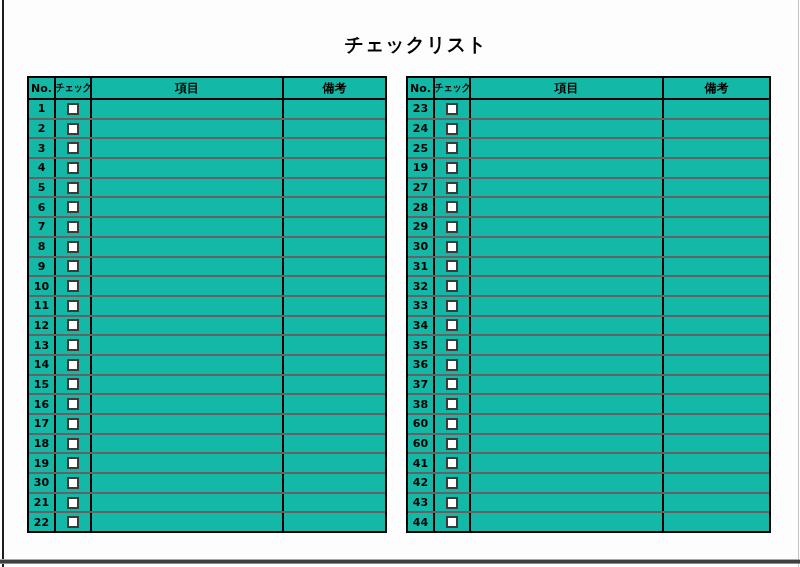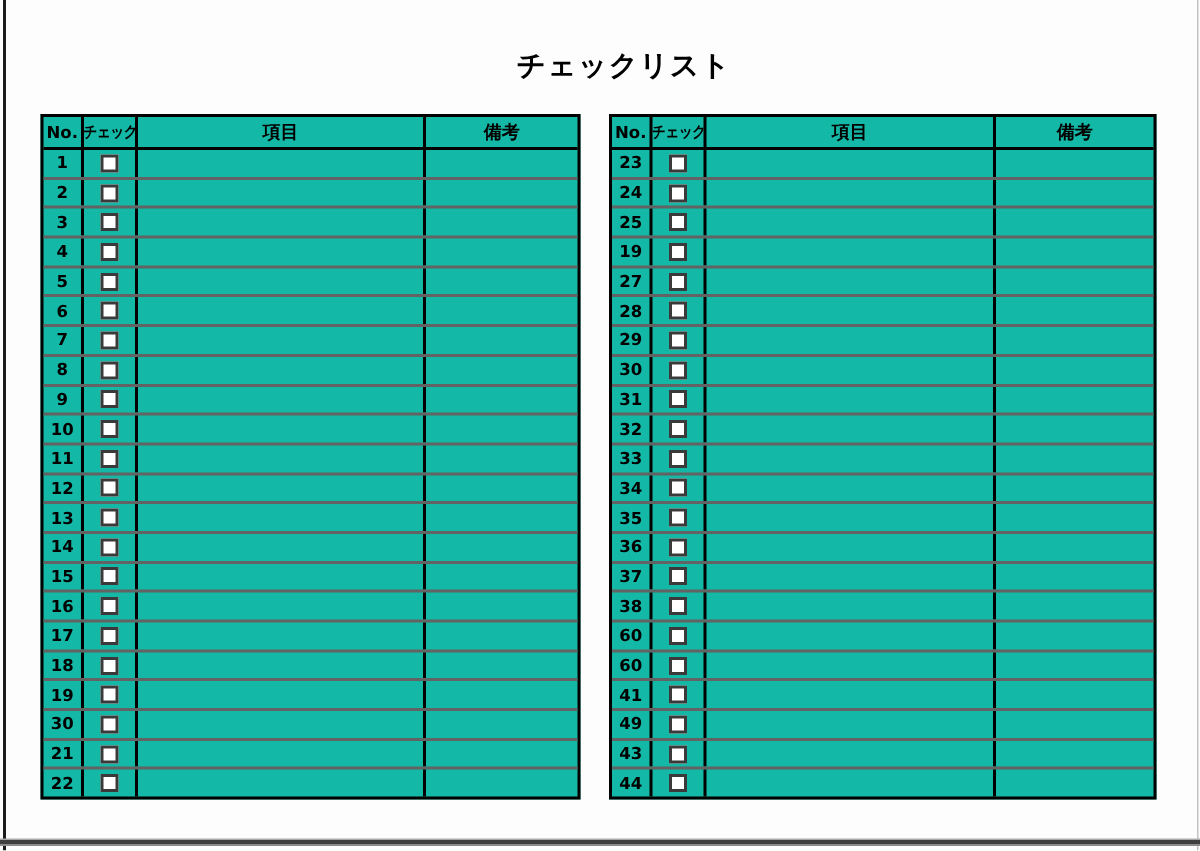--- a/index.html
+++ b/index.html
@@ -412,21 +412,21 @@
         </div>
         <div class="row">
           <div class="cell c-no">41</div>
           <div class="cell c-check">
             <span class="checkbox"></span>
           </div>
           <div class="cell c-item"></div>
           <div class="cell c-remarks"></div>
         </div>
         <div class="row">
-          <div class="cell c-no">49</div>
+          <div class="cell c-no">42</div>
           <div class="cell c-check">
             <span class="checkbox"></span>
           </div>
           <div class="cell c-item"></div>
           <div class="cell c-remarks"></div>
         </div>
         <div class="row">
           <div class="cell c-no">43</div>
           <div class="cell c-check">
             <span class="checkbox"></span>

